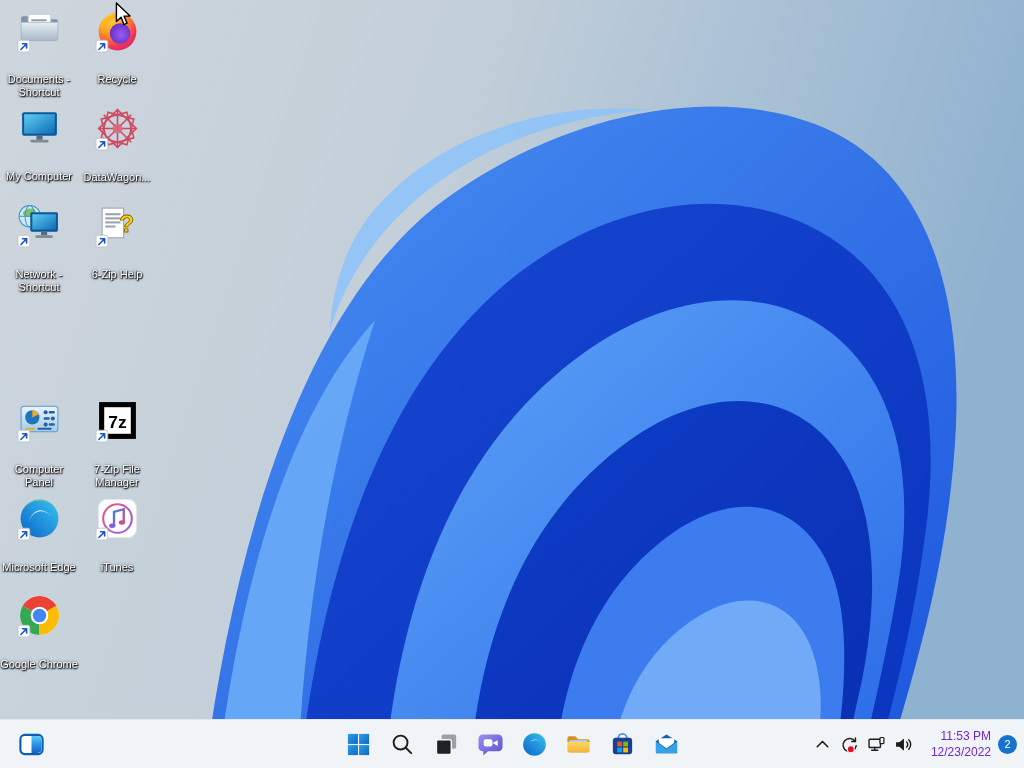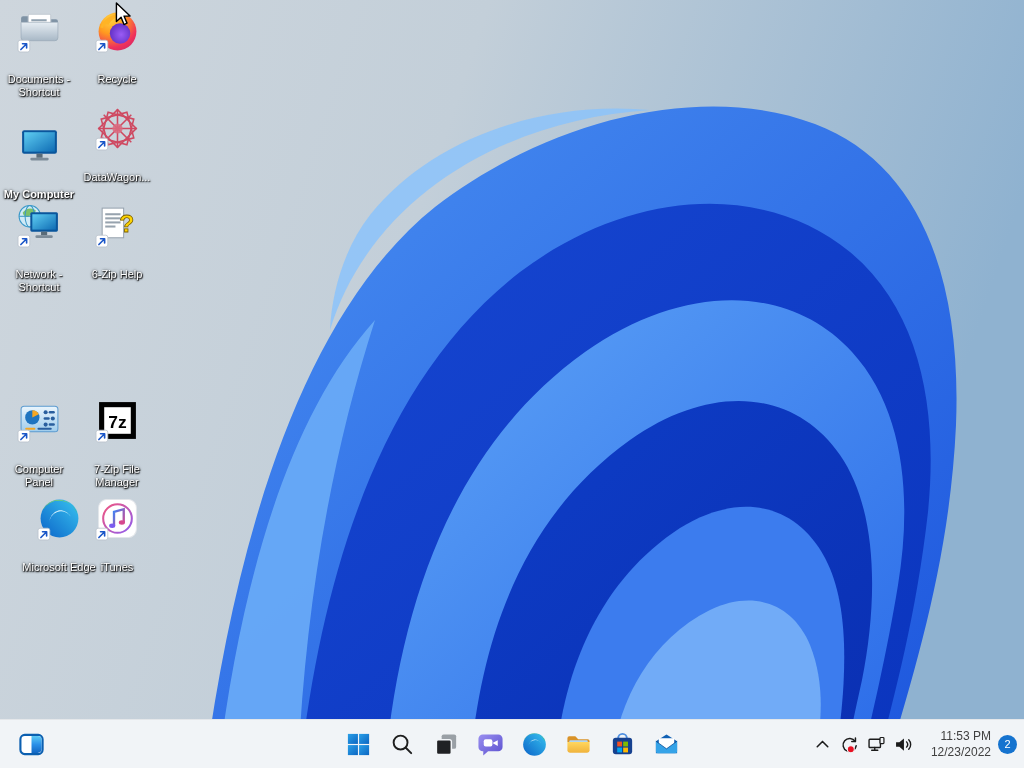--- a/index.html
+++ b/index.html
@@ -17,21 +17,21 @@
   .taskbar{position:absolute;left:0;right:0;bottom:0;height:48px;background:#f1f4f7;
     border-top:1px solid rgba(0,0,0,.05);}
   .tb-left{position:absolute;left:9px;top:50%;transform:translateY(-50%);}
   .tb-btn{width:44px;height:40px;display:flex;align-items:center;justify-content:center;border-radius:6px;}
   .tb-btn svg{width:27px;height:27px;}
   .tb-center{position:absolute;left:50%;top:0;height:100%;transform:translateX(-50%);
     display:flex;align-items:center;}
   .tray{position:absolute;right:6px;top:0;height:100%;display:flex;align-items:center;}
   .tray-ic{width:27px;height:40px;display:flex;align-items:center;justify-content:center;border-radius:4px;}
   .tray-ic svg{width:21px;height:21px;}
-  .clock{text-align:right;font-size:12px;color:#404040;line-height:1.35;margin:0 7px 0 14px;cursor:default;}
+  .clock{text-align:right;font-size:12px;color:#6d28d9;line-height:1.35;margin:0 7px 0 14px;cursor:default;}
   .badge{width:19px;height:19px;border-radius:50%;background:#1573cf;color:#fff;font-size:11px;
     display:flex;align-items:center;justify-content:center;margin-right:1px;}
   .cursor{position:absolute;left:113px;top:2px;width:22px;height:26px;pointer-events:none;z-index:50;}
 </style>
 </head>
 <body>
 
 <div class="desktop">
 
   <div class="wallpaper">
@@ -116,21 +116,21 @@
             <circle cx="24.5" cy="25" r="10" fill="url(#fxB)"></circle>
             <path d="M5 19 C9 9.5 18 4.5 28 6.5 C21 8 15.5 11.5 13 16.5 C11 15 8.5 16.5 7.8 19.5 Z" fill="#ffb425"></path>
           </svg>
           <svg viewBox="0 0 44 44">
             <rect x="1" y="31.5" width="11.5" height="11.5" rx="2" fill="#fff" stroke="#b9c2cc" stroke-width="0.8"></rect>
             <path d="M3.8 40.6 L9.4 35 M9.4 35 h-4 M9.4 35 v4" fill="none" stroke="#1a56c8" stroke-width="1.6" stroke-linecap="round" stroke-linejoin="round"></path>
           </svg>
         </div>
         <div class="lbl">Recycle</div>
       </div>
-      <div class="desktop-icon" style="left: 0px; top: 123px; font-weight: bold;">
+      <div class="desktop-icon" style="left: 0px; top: 105px;">
         <div class="ic">
           <svg viewBox="0 0 44 44">
             <defs>
               <linearGradient id="mcS" x1="0" y1="0" x2="1" y2="1">
                 <stop offset="0" stop-color="#5ecdf2"></stop>
                 <stop offset="1" stop-color="#0f6cb4"></stop>
               </linearGradient>
             </defs>
             <rect x="5" y="7" width="34" height="23" rx="2" fill="#0a569c"></rect>
             <rect x="7" y="9" width="30" height="19" fill="url(#mcS)"></rect>
@@ -241,21 +241,21 @@
             <rect x="6.5" y="6.5" width="31" height="31" fill="#fff" stroke="#000" stroke-width="5"></rect>
             <text x="22" y="29" text-anchor="middle" font-weight="bold" font-size="17" fill="#000" font-family="Liberation Sans,sans-serif">7z</text>
           </svg>
           <svg viewBox="0 0 44 44">
             <rect x="1" y="31.5" width="11.5" height="11.5" rx="2" fill="#fff" stroke="#b9c2cc" stroke-width="0.8"></rect>
             <path d="M3.8 40.6 L9.4 35 M9.4 35 h-4 M9.4 35 v4" fill="none" stroke="#1a56c8" stroke-width="1.6" stroke-linecap="round" stroke-linejoin="round"></path>
           </svg>
         </div>
         <div class="lbl">7-Zip File Manager</div>
       </div>
-      <div class="desktop-icon" style="left: 0px; top: 495.5px; padding-left: 20px;">
+      <div class="desktop-icon" style="left: 0px; top: 495.5px;">
         <div class="ic">
           <svg viewBox="0 0 44 44">
             <defs>
               <linearGradient id="egA" x1="0" y1="1" x2="1" y2="0">
                 <stop offset="0" stop-color="#0b63c8"></stop>
                 <stop offset="1" stop-color="#38c3f0"></stop>
               </linearGradient>
               <linearGradient id="egB" x1="0" y1="0" x2="1" y2="1">
                 <stop offset="0" stop-color="#b6e637"></stop>
                 <stop offset="1" stop-color="#2fc06a"></stop>
@@ -294,20 +294,37 @@
             <path d="M18.6 29 V15.5 l9.5-2.6 V26" fill="none" stroke="url(#itN)" stroke-width="2.3"></path>
             <ellipse cx="16.8" cy="29" rx="3" ry="2.2" fill="#7b5cf0"></ellipse>
             <ellipse cx="26.3" cy="26" rx="3" ry="2.2" fill="#d6498f"></ellipse>
           </svg>
           <svg viewBox="0 0 44 44">
             <rect x="1" y="31.5" width="11.5" height="11.5" rx="2" fill="#fff" stroke="#b9c2cc" stroke-width="0.8"></rect>
             <path d="M3.8 40.6 L9.4 35 M9.4 35 h-4 M9.4 35 v4" fill="none" stroke="#1a56c8" stroke-width="1.6" stroke-linecap="round" stroke-linejoin="round"></path>
           </svg>
         </div>
         <div class="lbl">iTunes</div>
+      </div>
+      <div class="desktop-icon" style="left: 0px; top: 593px;">
+        <div class="ic">
+          <svg viewBox="0 0 44 44">
+            <circle cx="22" cy="22" r="19" fill="#fff"></circle>
+            <path d="M22 22 L5.55 12.5 A19 19 0 0 1 38.45 12.5 Z" fill="#ea4335"></path>
+            <path d="M22 22 L5.55 12.5 A19 19 0 0 0 22 41 Z" fill="#34a853"></path>
+            <path d="M22 22 L22 41 A19 19 0 0 0 38.45 12.5 Z" fill="#fbbc05"></path>
+            <circle cx="22" cy="22" r="8.6" fill="#fff"></circle>
+            <circle cx="22" cy="22" r="6.6" fill="#4285f4"></circle>
+          </svg>
+          <svg viewBox="0 0 44 44">
+            <rect x="1" y="31.5" width="11.5" height="11.5" rx="2" fill="#fff" stroke="#b9c2cc" stroke-width="0.8"></rect>
+            <path d="M3.8 40.6 L9.4 35 M9.4 35 h-4 M9.4 35 v4" fill="none" stroke="#1a56c8" stroke-width="1.6" stroke-linecap="round" stroke-linejoin="round"></path>
+          </svg>
+        </div>
+        <div class="lbl">Google Chrome</div>
       </div>
     </div>
 
   <div class="cursor">
     <svg viewBox="0 0 20 24" width="22" height="26">
       <path d="M3 1 L3 18 L7.3 14 L10 20.8 L12.8 19.5 L10 13 L15.6 13 Z" fill="#ffffff" stroke="#000000" stroke-width="1.3" stroke-linejoin="round"></path>
     </svg>
   </div>
 
   <div class="taskbar">

